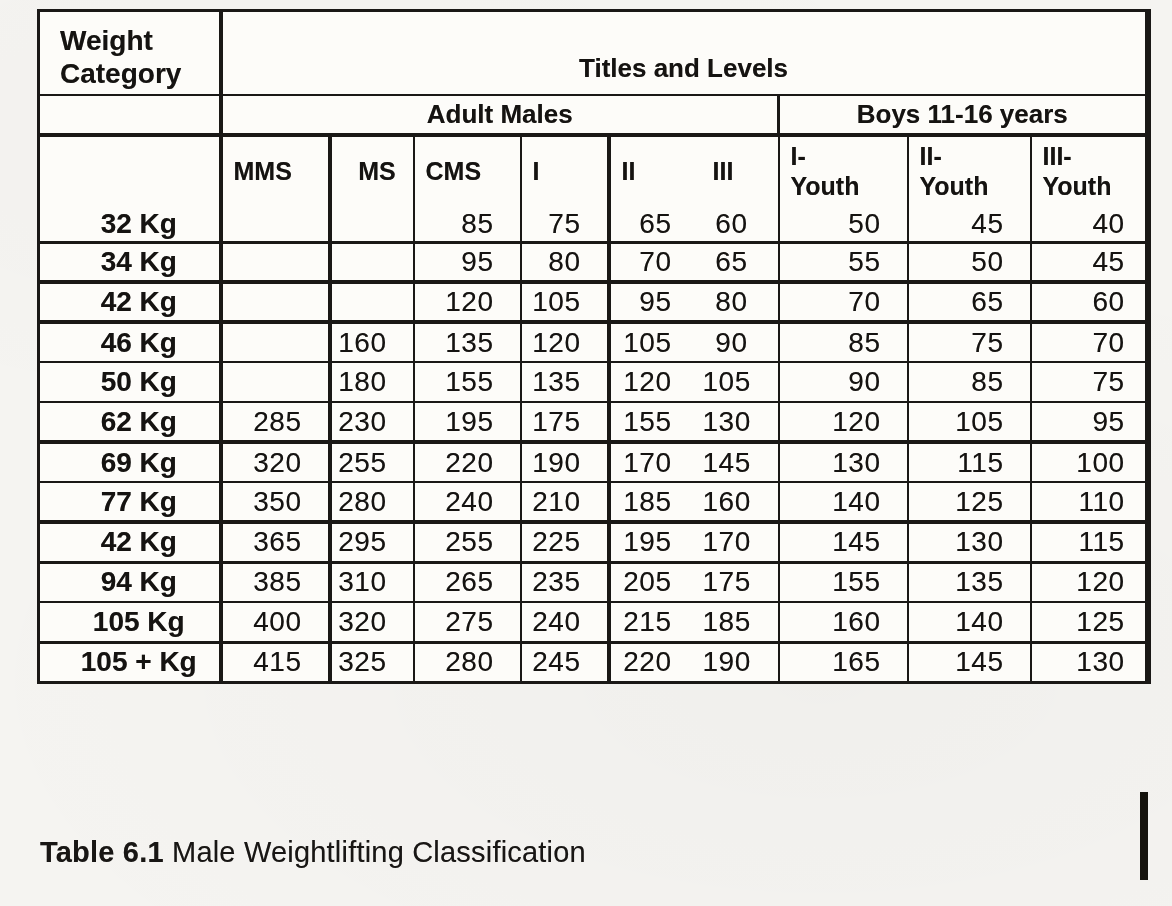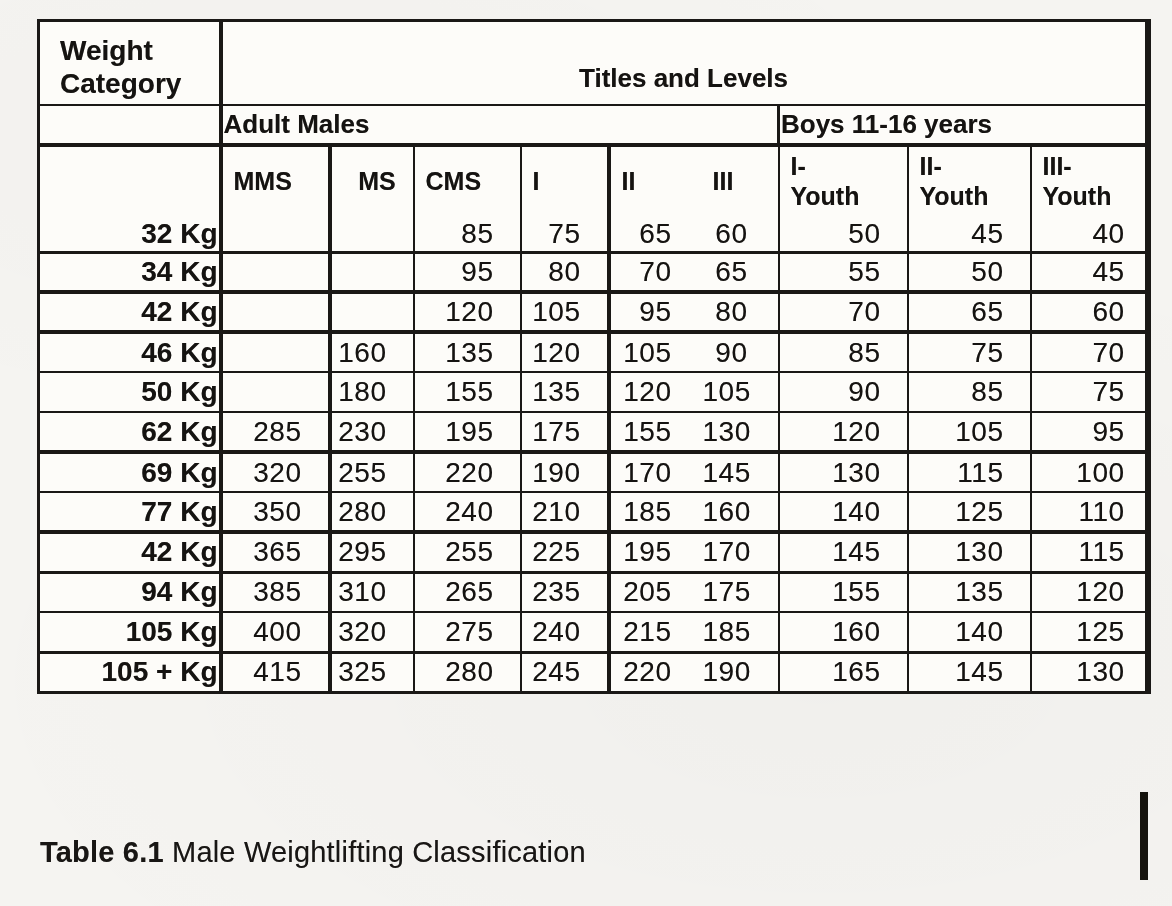--- a/index.html
+++ b/index.html
@@ -10,21 +10,21 @@
   }
   .scan {
     position:absolute; inset:0;
     background:
       radial-gradient(ellipse 700px 300px at 25% 15%, rgba(0,0,0,0.015), transparent),
       radial-gradient(ellipse 900px 450px at 70% 75%, rgba(0,0,0,0.02), transparent),
       #f3f2ef;
     filter: blur(0.4px) contrast(1.02);
   }
   table.cls {
-    position:absolute; left:37px; top:19px; width:1109px;
+    position:absolute; left:37px; top:9px; width:1109px;
     border-collapse:collapse; table-layout:fixed;
     background:#fbfaf7;
     border:3px solid #1c1a18; border-right-width:6px; border-bottom-width:3px;
   }
   td {
     border:0 solid #1c1a18;
     color:#171513; font-size:28px;
     overflow:hidden; vertical-align:middle;
     text-shadow:0 0 0.6px rgba(20,18,16,0.45);
   }
@@ -55,27 +55,27 @@
   tr.r { height:40px; }
   
   .weight-head {
     font-weight:bold; vertical-align:top; text-align:left;
     padding:12px 0 0 20px; line-height:1.18; font-size:28px;
   }
   .titles-cell {
     font-weight:bold; text-align:center; vertical-align:bottom;
     padding-bottom:10px; font-size:26px;
   }
-  .group-cell { font-weight:bold; text-align:left; font-size:26px; }
+  .group-cell { font-weight:bold; text-align:center; font-size:26px; }
   .colhead {
     font-weight:bold; text-align:left; padding-left:11px;
     font-size:25px; line-height:1.18;
   }
   .wrap { white-space:pre-line; }
-  td.weight { font-weight:bold; text-align:right; padding-left:20px; font-size:28px; }
+  td.weight { font-weight:bold; text-align:center; padding-left:20px; font-size:28px; }
   td.num { text-align:right; padding-right:26px; letter-spacing:0.5px; }
   td.num.c6, td.num.c7 { padding-right:30px; }
   td.num.c10 { padding-right:20px; }
   .caption {
     position:absolute; left:40px; top:836px;
     font-size:29px; color:#1a1816; letter-spacing:0.2px;
     text-shadow:0 0 0.6px rgba(20,18,16,0.4);
   }
   .cap-b { font-weight:bold; }
   .edge-bar {

